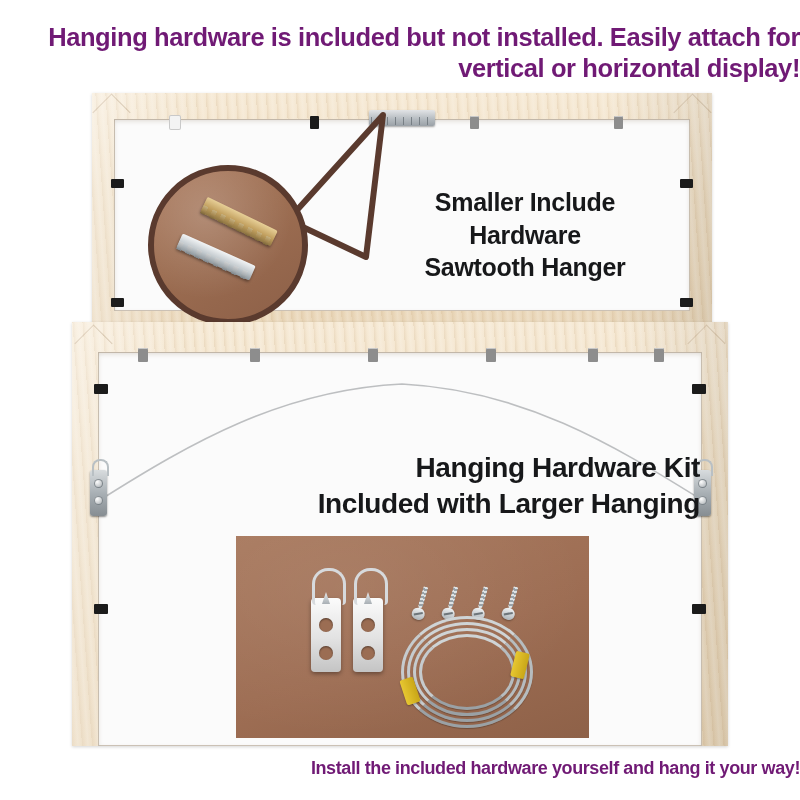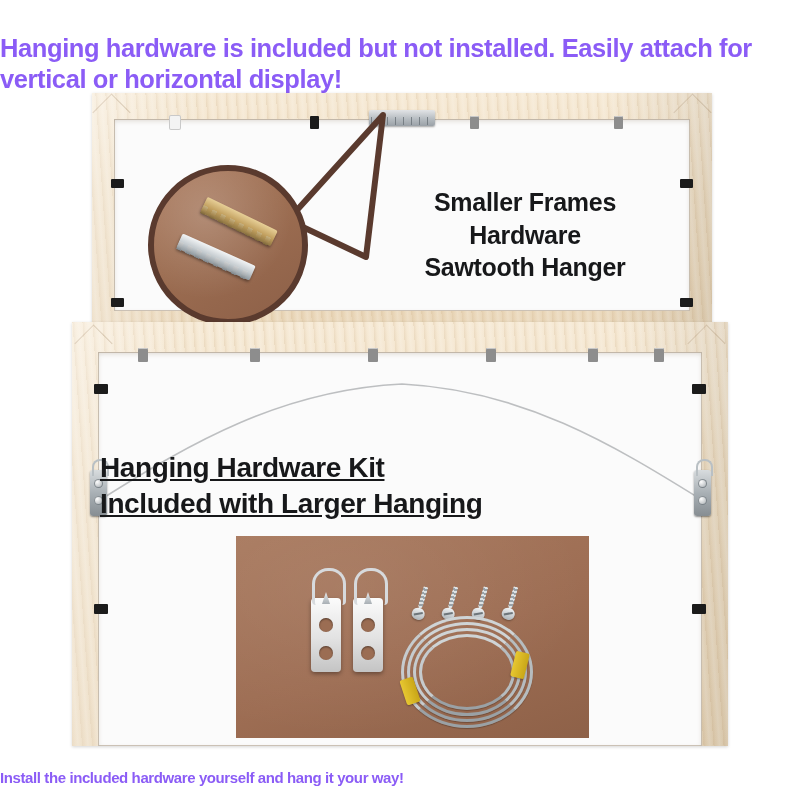--- a/index.html
+++ b/index.html
@@ -8,29 +8,28 @@
     background:#ffffff;
     font-family:"Liberation Sans",sans-serif;
     overflow:hidden;
     position:relative;
   }
   .stage{position:absolute;inset:0;width:800px;height:800px;}
 
   
   .caption{
     position:absolute;left:0;width:800px;
-    text-align:left;
-    color:#8b5cf6;
+    text-align:right;
+    color:#701a75;
     font-weight:bold;
     letter-spacing:-0.4px;
     line-height:1.22;
-    margin-top:11px;
   }
   #headline{top:22px;font-size:25.5px;}
-  #footer-caption{top:758px;font-size:15px;}
+  #footer-caption{top:758px;font-size:18px;}
 
   
   .frame{
     position:absolute;
     background:
       linear-gradient(92deg,rgba(255,255,255,.35) 0%,rgba(0,0,0,0) 18%,rgba(0,0,0,0) 82%,rgba(0,0,0,.07) 100%),
       repeating-linear-gradient(86deg,
          rgba(198,166,124,.20) 0px,
          rgba(198,166,124,0) 3px,
          rgba(255,255,255,.18) 6px,
@@ -154,22 +153,22 @@
     box-shadow:inset 0 0 0 1px rgba(70,80,88,.55);
   }
   .dring .screwhead.a{top:9px;}
   .dring .screwhead.b{top:26px;}
   #dring-left{left:18px;top:148px;}
   #dring-right{left:622px;top:148px;}
 
   
   #bottom-frame-text{
     position:absolute;left:28px;top:128px;width:600px;
-    text-align:left;color:#17181a;font-weight:bold;
-    font-size:28px;line-height:1.28;letter-spacing:-.4px;text-decoration:underline;
+    text-align:right;color:#17181a;font-weight:bold;
+    font-size:28px;line-height:1.28;letter-spacing:-.4px;
   }
 
   
   #hardware-photo{
     position:absolute;left:164px;top:214px;width:353px;height:202px;
     background:
       radial-gradient(ellipse at 30% 25%,rgba(255,255,255,.07),rgba(0,0,0,0) 70%),
       linear-gradient(160deg,#a8795e,#9d6d53 55%,#8e6148);
     overflow:hidden;
   }
@@ -273,21 +272,21 @@
       <div class="saw" id="saw-brass">
         <div class="teeth"></div>
       </div>
       <div class="saw" id="saw-steel">
         <div class="teeth"></div>
       </div>
     </div>
   </div>
 
   <div id="top-frame-text">
-    <div>Smaller Frames</div>
+    <div>Smaller Include</div>
     <div>Hardware</div>
     <div>Sawtooth Hanger</div>
   </div>
 
   <div class="frame" id="bottom-frame">
     <div class="miter" style="left:8px;top:8px;"></div>
     <div class="miter" style="right:8px;top:8px;"></div>
 
     <div class="liner" id="bottom-liner"></div>
     <div class="frame-inner" id="bottom-frame-inner">

